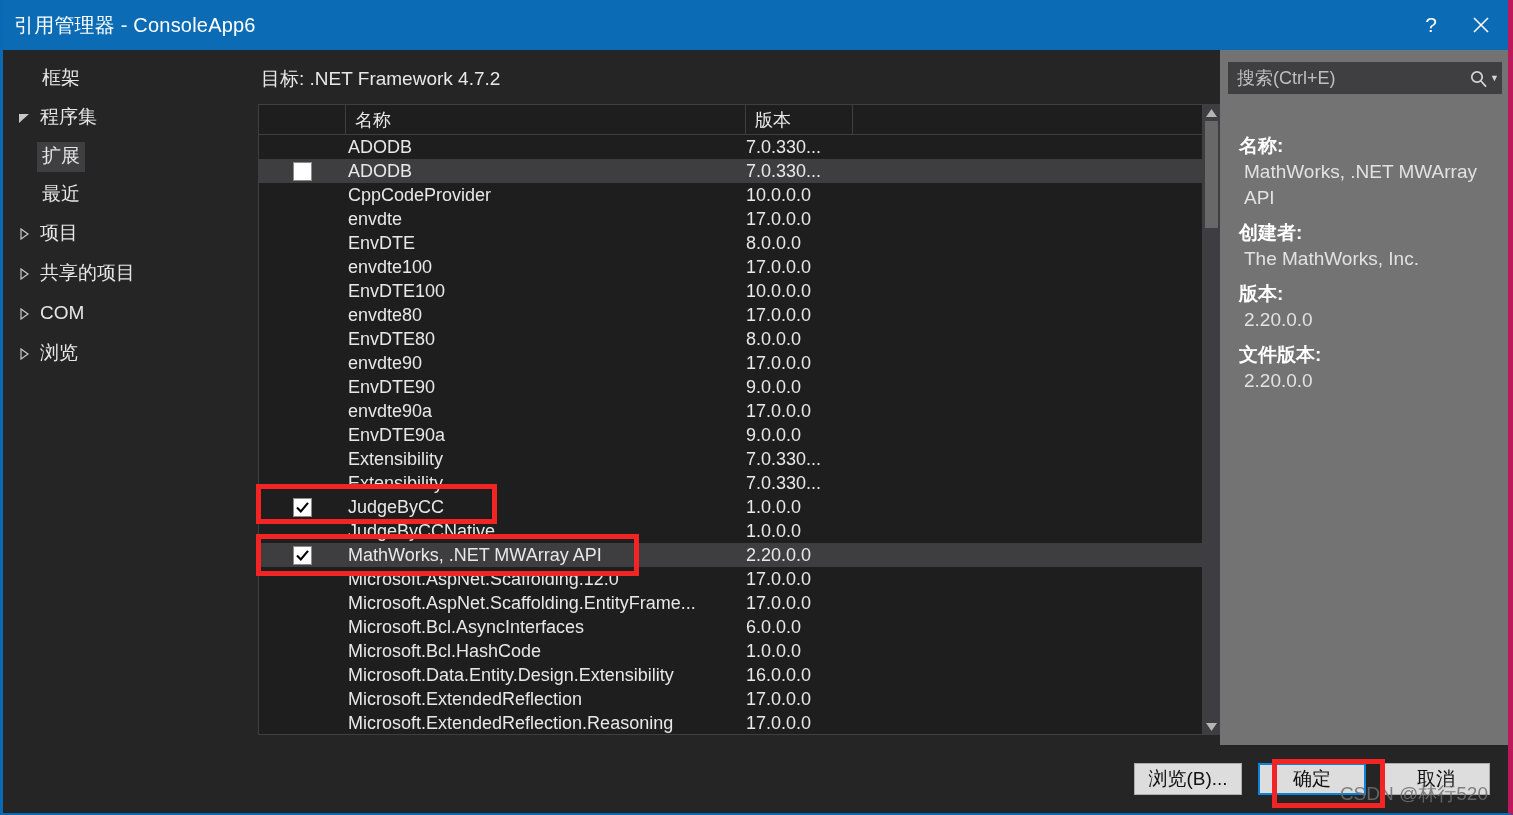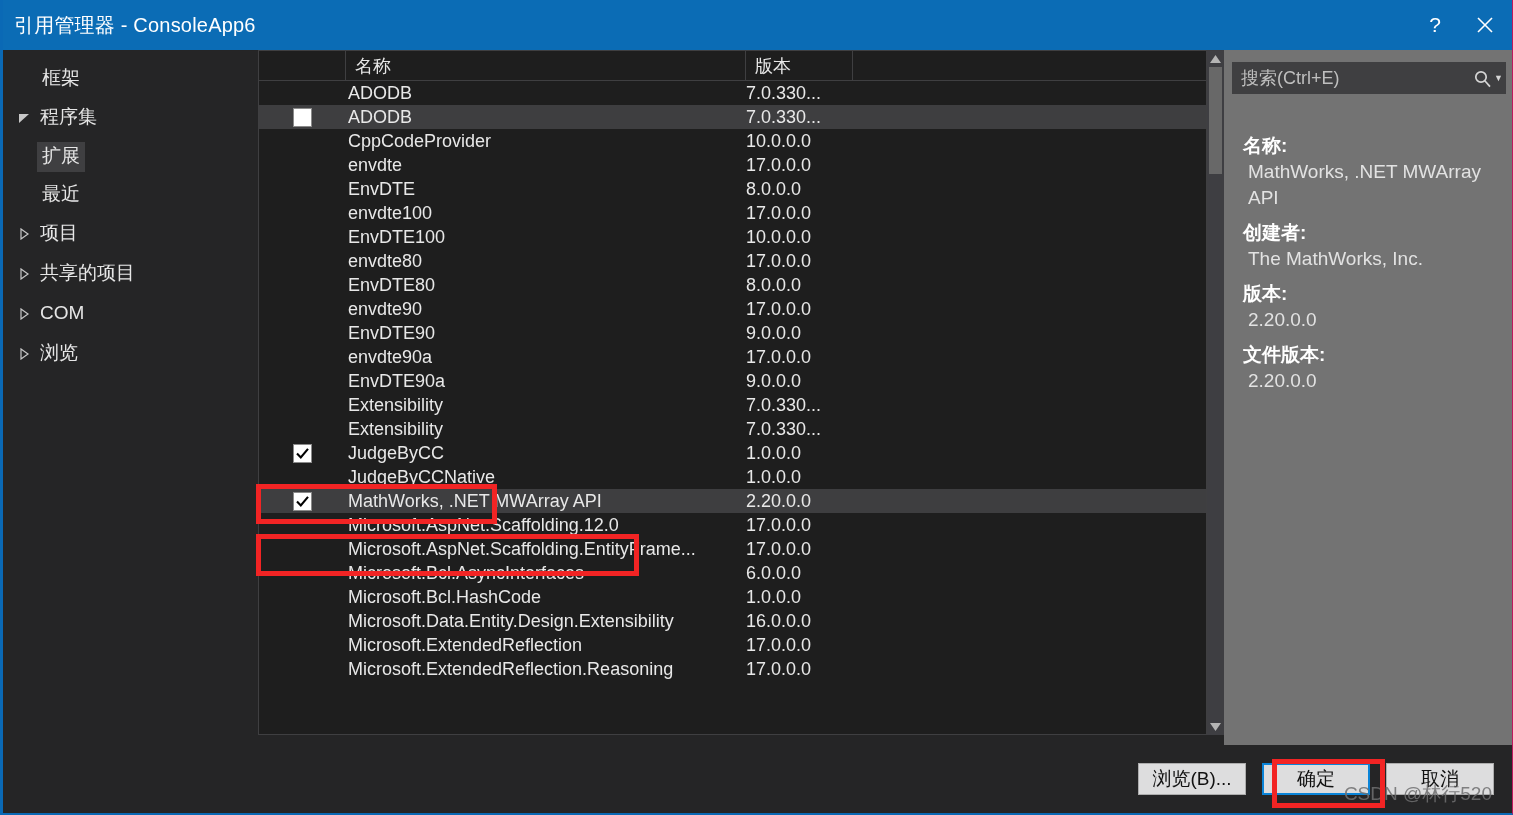--- a/index.html
+++ b/index.html
@@ -8,21 +8,21 @@
     background: #1b1b1c;
     font-family: "Liberation Sans", "DejaVu Sans", sans-serif;
     overflow: hidden;
   }
   #dialog {
     position: absolute; left: 0; top: 0;
     width: 1513px; height: 815px;
     background: #252526;
     border-left: 3px solid #0a69b5;
     border-bottom: 2px solid #0a69b5;
-    border-right: 1px solid #be185d;
+    border-right: 5px solid #be185d;
     display: flex; flex-direction: column;
   }
   
   #titlebar {
     height: 50px; min-height: 50px;
     background: #0b6cb5;
     display: flex; align-items: center;
     position: relative;
   }
   #title-text {
@@ -258,20 +258,21 @@
           <span class="nav-tri">
             <svg width="12" height="12" viewBox="0 0 12 12">
               <polygon points="3,1 10,6 3,11" fill="none" stroke="#c8c8c8" stroke-width="1.2"></polygon>
             </svg>
           </span>
           <span class="nav-label">浏览</span>
         </div>
       </div>
 
     <div id="main">
+      <div id="target-line">目标: .NET Framework 4.7.2</div>
 
       <div id="listwrap">
         <div id="listbox">
           <div id="list-header">
             <div class="hcell c-check"></div>
             <div class="hcell c-name">名称</div>
             <div class="hcell c-ver">版本</div>
             <div class="hcell c-rest"></div>
           </div>
           <div id="rows">

